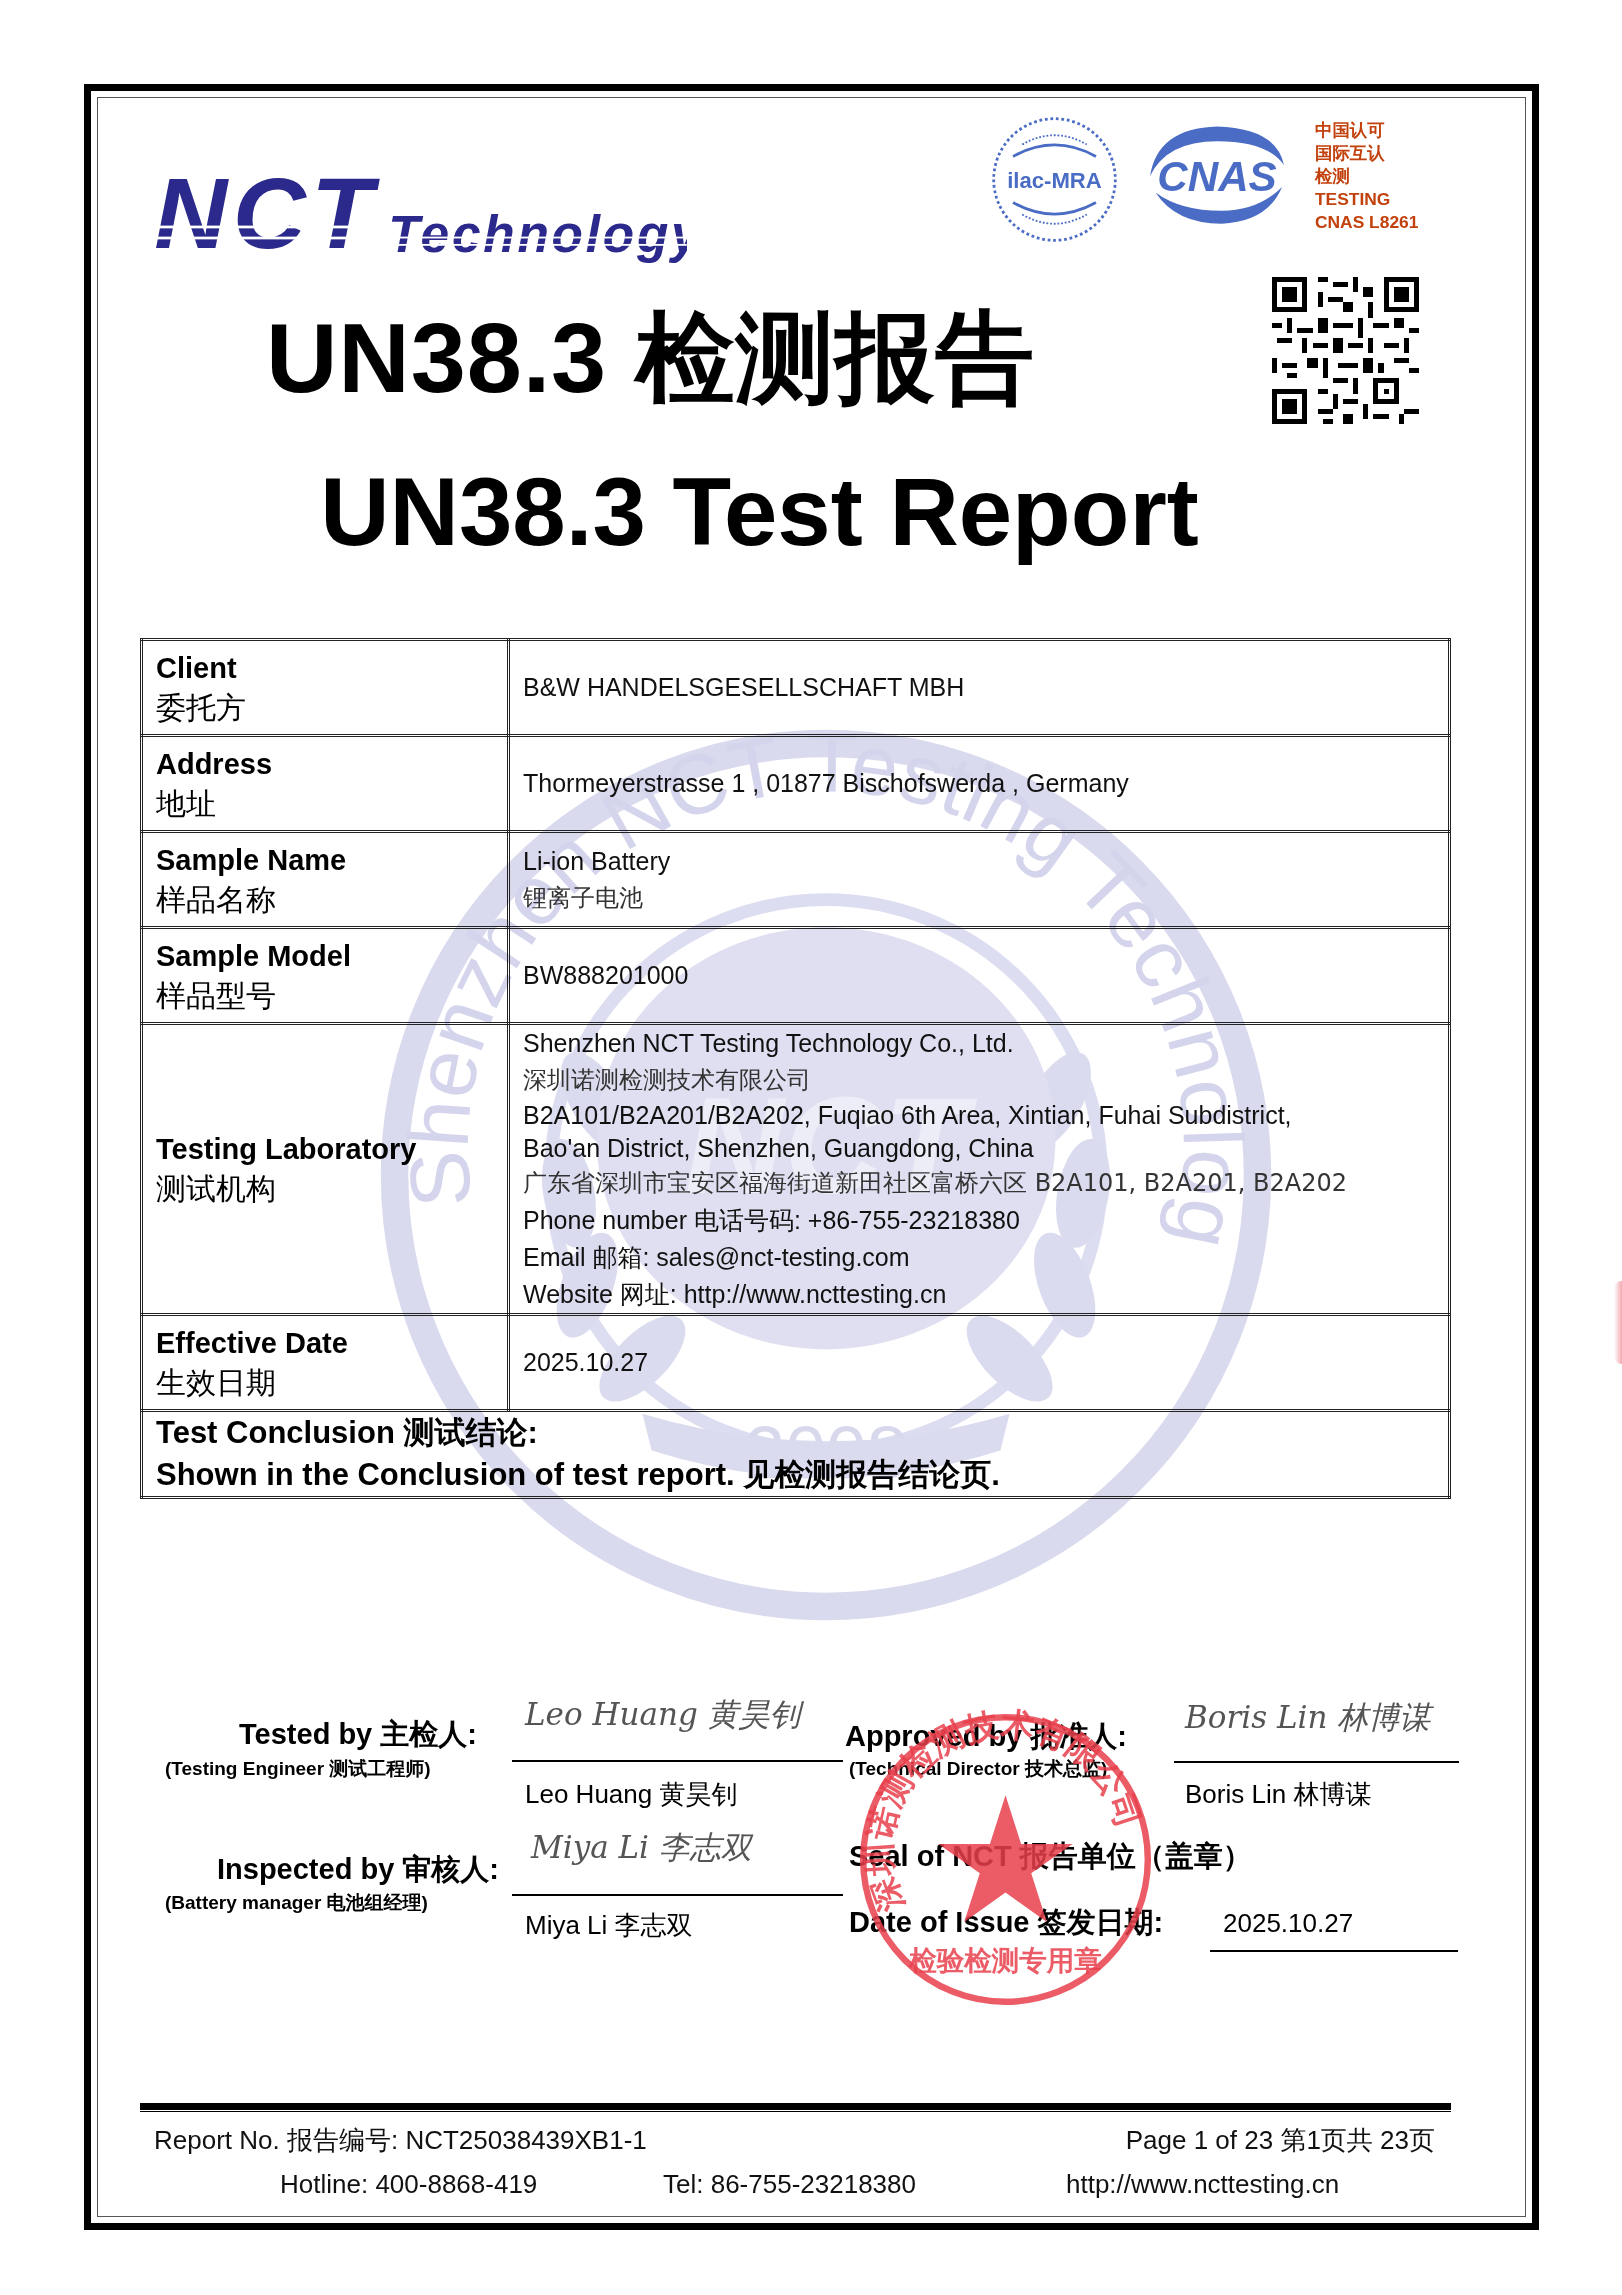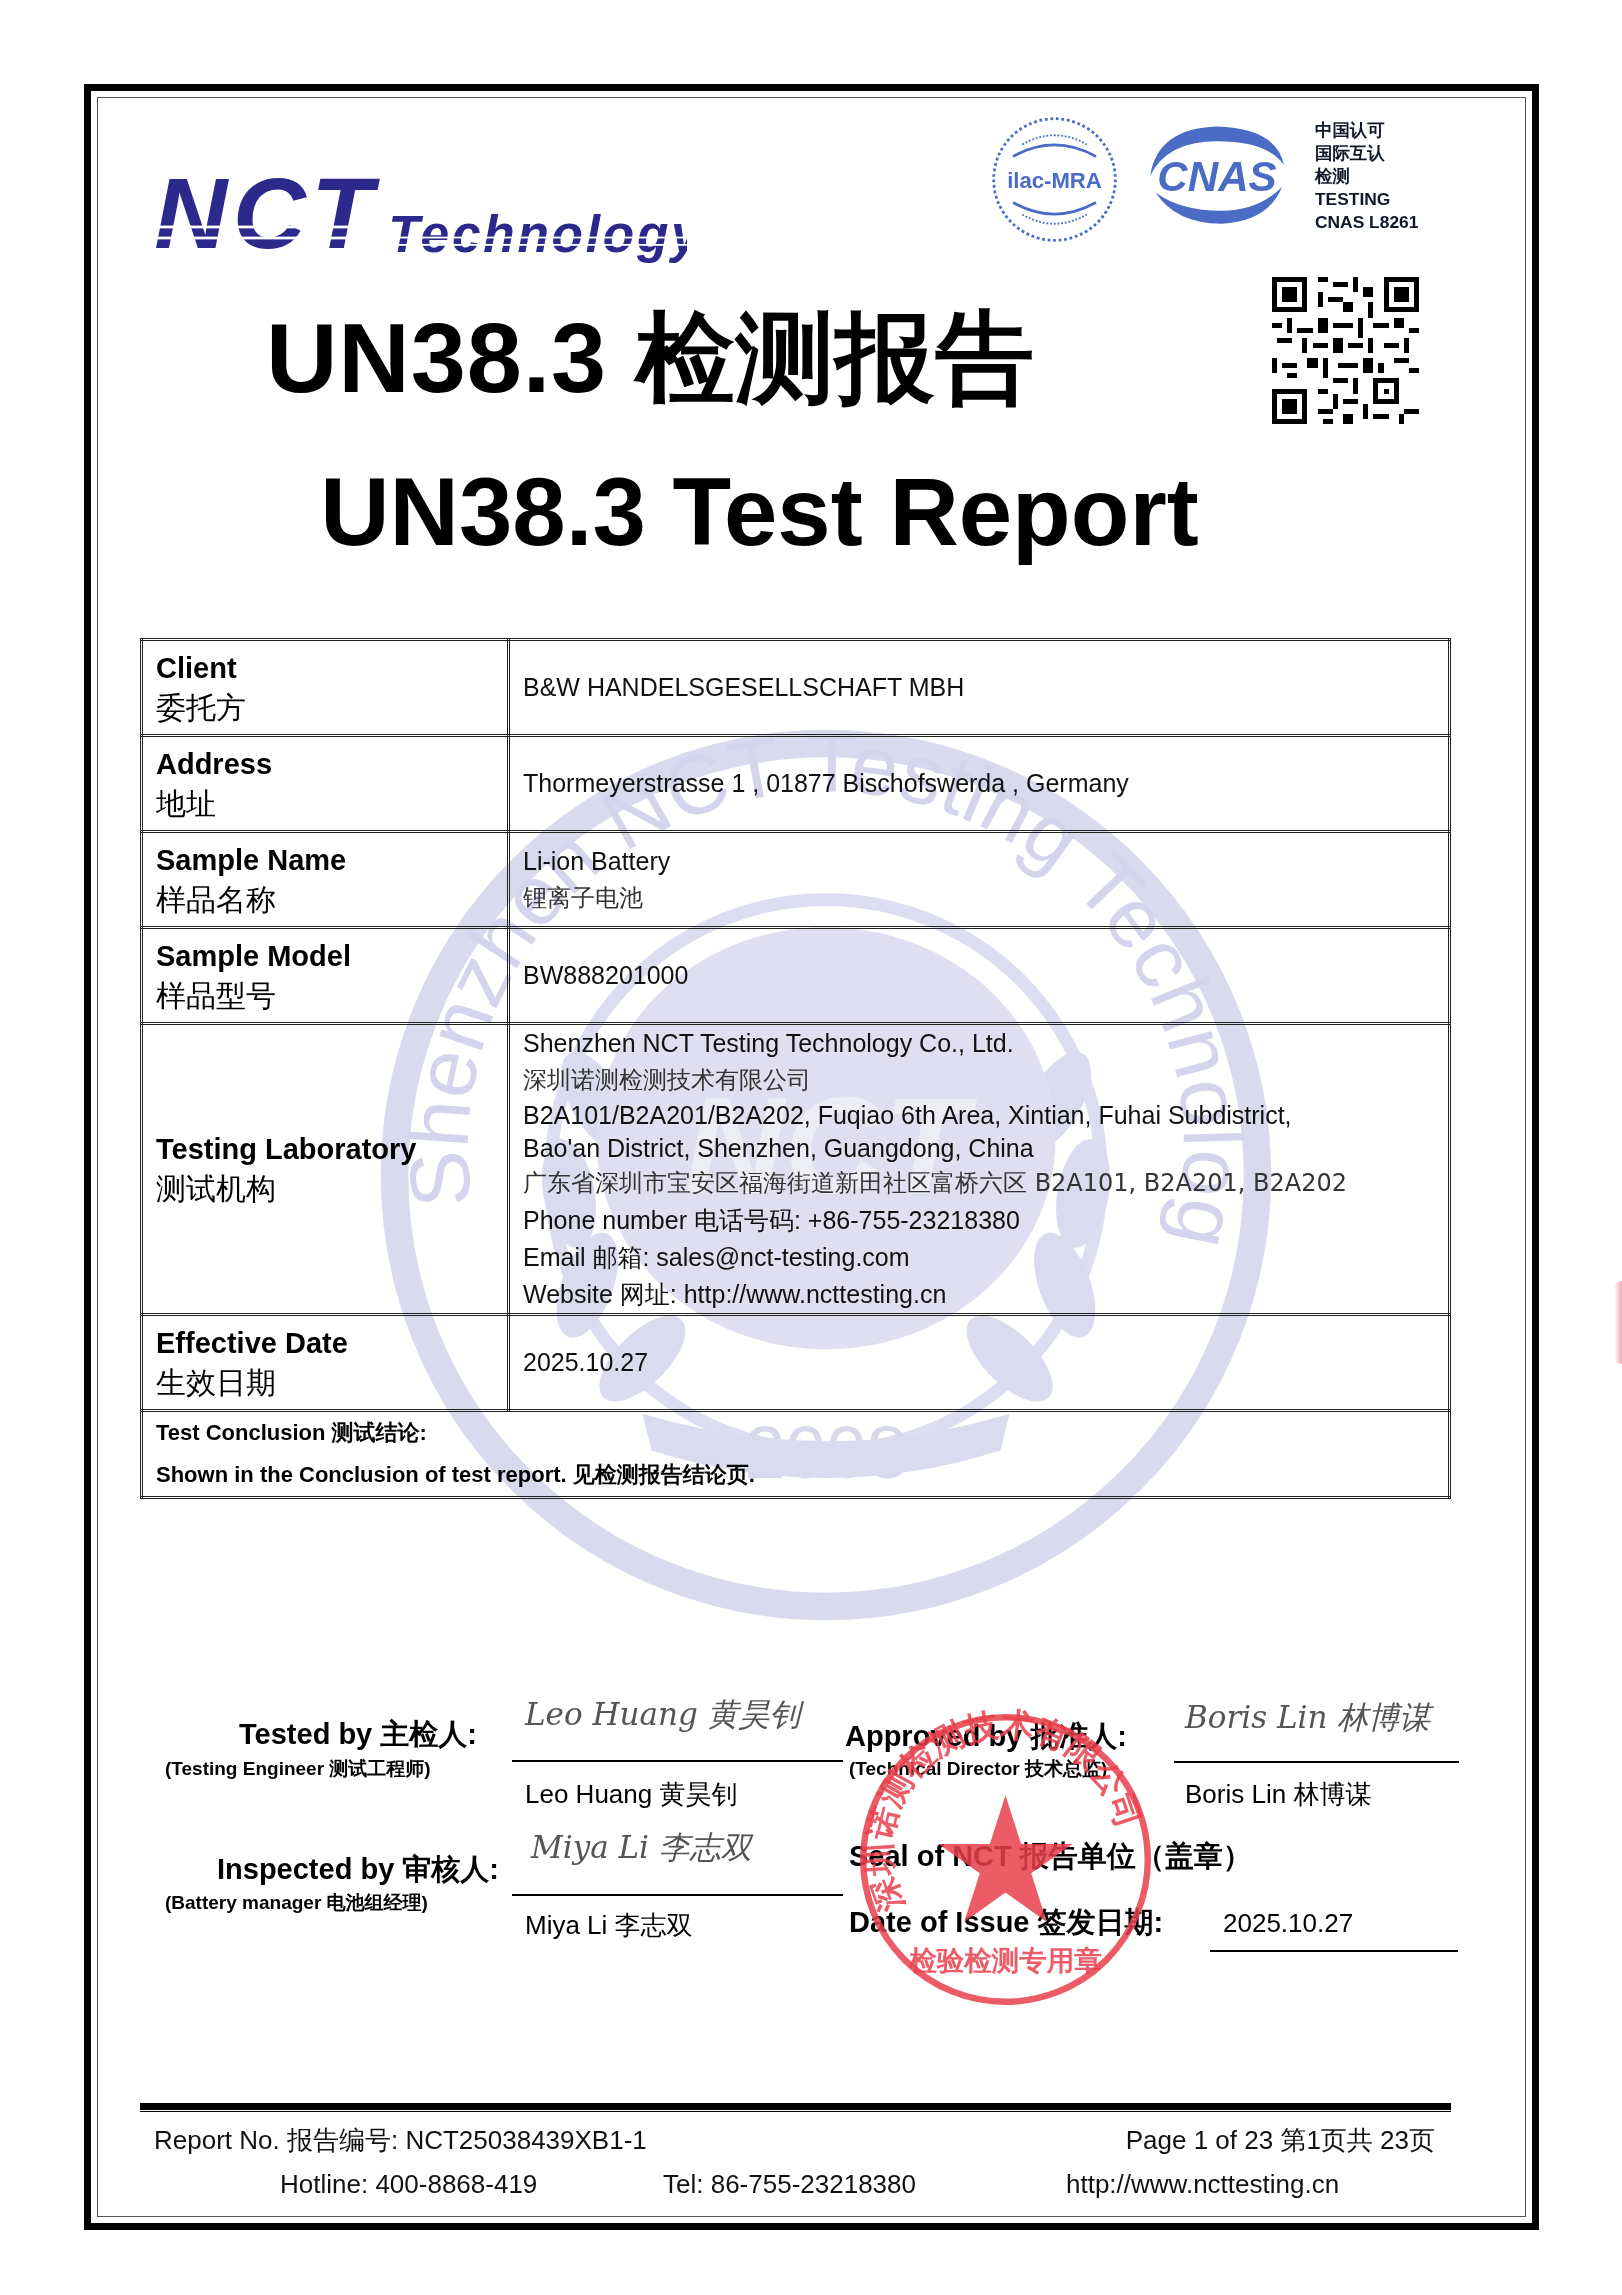--- a/index.html
+++ b/index.html
@@ -12,40 +12,40 @@
 
   
   .watermark { left:367px; top:716px; width:918px; height:918px; opacity:0.9; }
 
   
   .nct-logo { left:154px; top:165px; width:533px; height:101px; }
 
   
   .ilac { left:990px; top:115px; width:129px; height:129px; }
   .cnas { left:1139px; top:121px; width:156px; height:110px; }
-  .cnas-text { left:1315px; top:119px; font-weight:bold; color:#0f172a; font-size:17.4px; line-height:23px; }
+  .cnas-text { left:1315px; top:119px; font-weight:bold; color:#c2410c; font-size:17.4px; line-height:23px; }
   .qr { left:1272px; top:277px; width:147px; height:147px; }
 
   .title-cn { left:0; width:1301px; top:303px; text-align:center; font-weight:bold; font-size:99px; line-height:110px; letter-spacing:0.9px; }
   .title-en { left:0; width:1431px; top:457px; text-align:center; font-weight:bold; font-size:96px; line-height:110px;margin-left:44px; }
 
   
   .info-table { left:140px; top:638px; width:1311px; border-collapse:collapse; border:2.8px double #000; }
   .info-table td { border:3.7px double #222; vertical-align:middle; padding:0 13px; }
   .info-table td.lbl { width:338px; font-weight:bold; font-size:29px; line-height:40px; }
   .info-table td.lbl .cn { font-weight:normal; font-size:30px; }
   .info-table td.val { font-size:25px; line-height:37px; color:#111; }
   .info-table tr.r1 td { height:93px; }
   .info-table tr.r2 td { height:93px; }
   .info-table tr.r3 td { height:93px; }
   .info-table tr.r4 td { height:93px; }
   .info-table tr.r5 td { height:283px; }
   .info-table tr.r6 td { height:93px; }
   .info-table tr.r7 td { height:93px; }
-  .info-table tr.r8 td { height:84px; font-weight:bold; font-size:22px; line-height:42px; }
+  .info-table tr.r8 td { height:84px; font-weight:bold; font-size:31px; line-height:42px; }
   .lab-lines div { line-height:37px; }
   .lab-lines .tight { line-height:33px; }
   .cn-thin { font-family:"DejaVu Sans",sans-serif; color:#333; font-size:24px; }
 
   
   .sig-label { font-weight:bold; font-size:29px; text-align:center; }
   .sig-sub { font-weight:bold; font-size:19px; text-align:left; }
   .sig-line { height:1.8px; background:#000; }
   .sig-name { font-size:26px; }
   .handsig { font-family:"DejaVu Serif",serif; font-style:italic; color:#555; font-size:31px; }

